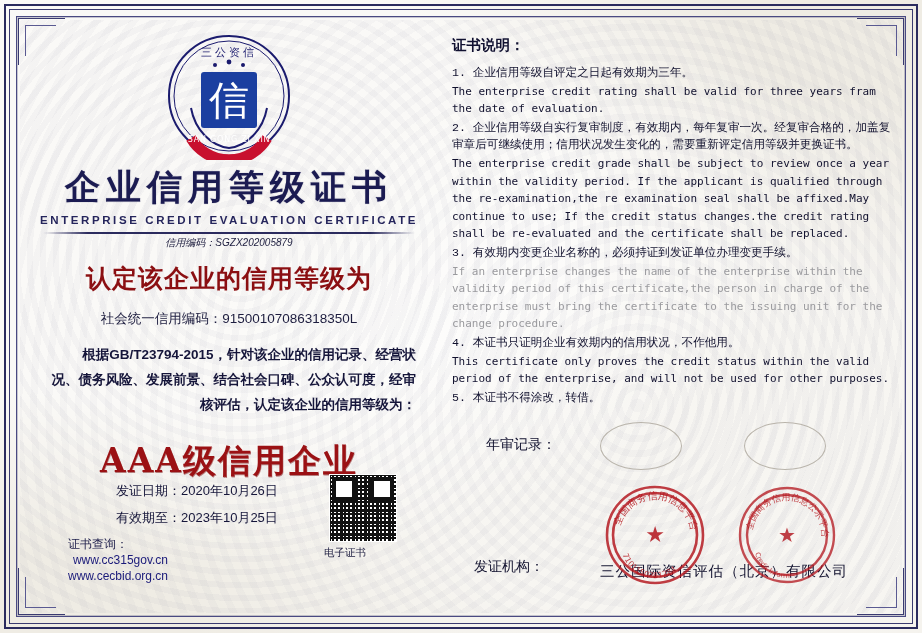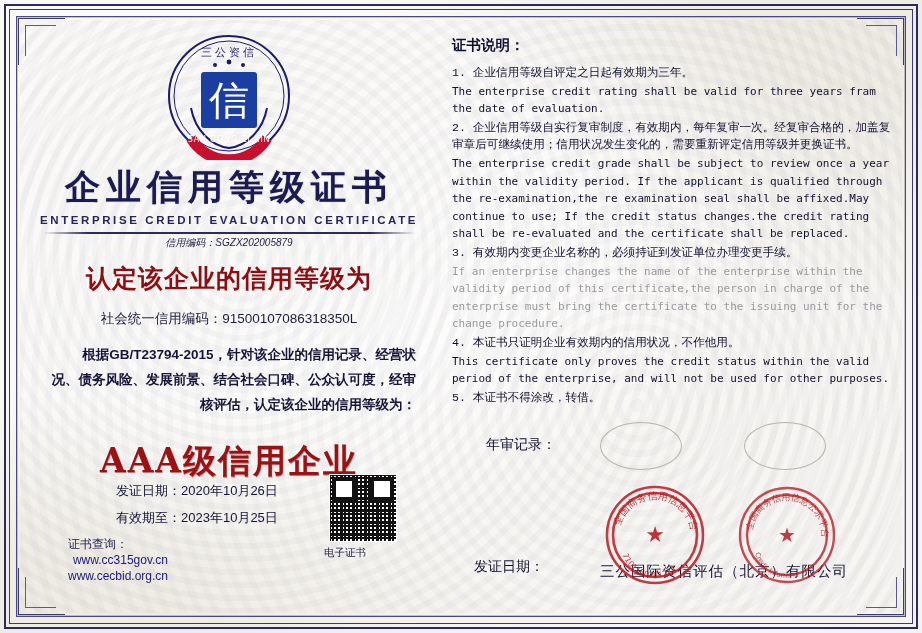--- a/index.html
+++ b/index.html
@@ -255,21 +255,21 @@
     <div class="note">5. 本证书不得涂改，转借。</div>
   </div>
 
   <div class="annual">
     <div class="annual-label">年审记录：</div>
     <div class="oval o1"></div>
     <div class="oval o2"></div>
   </div>
 
   <div class="issuer">
-    <div class="issuer-label">发证日期：</div>
+    <div class="issuer-label">发证机构：</div>
     <div class="issuer-names">三公国际资信评估（北京）有限公司</div>
 
     <div class="seal s1">
       <svg width="106" height="106" viewBox="0 0 106 106">
         <g opacity="0.82" fill="none" stroke="#b3141c" stroke-width="2.6">
           <circle cx="53" cy="53" r="48"></circle>
           <circle cx="53" cy="53" r="42"></circle>
         </g>
         <path id="s1top" d="M17 53 A36 36 0 0 1 89 53" fill="none"></path>
         <text font-family="DejaVu Sans, sans-serif" font-size="10" fill="#b3141c" opacity="0.85">

